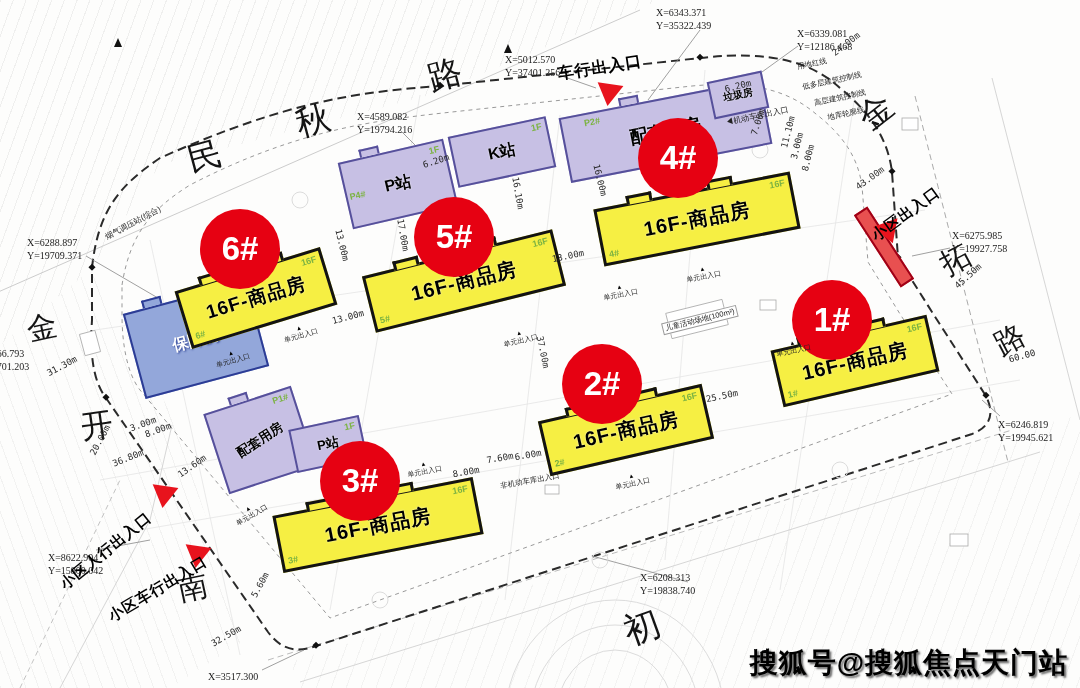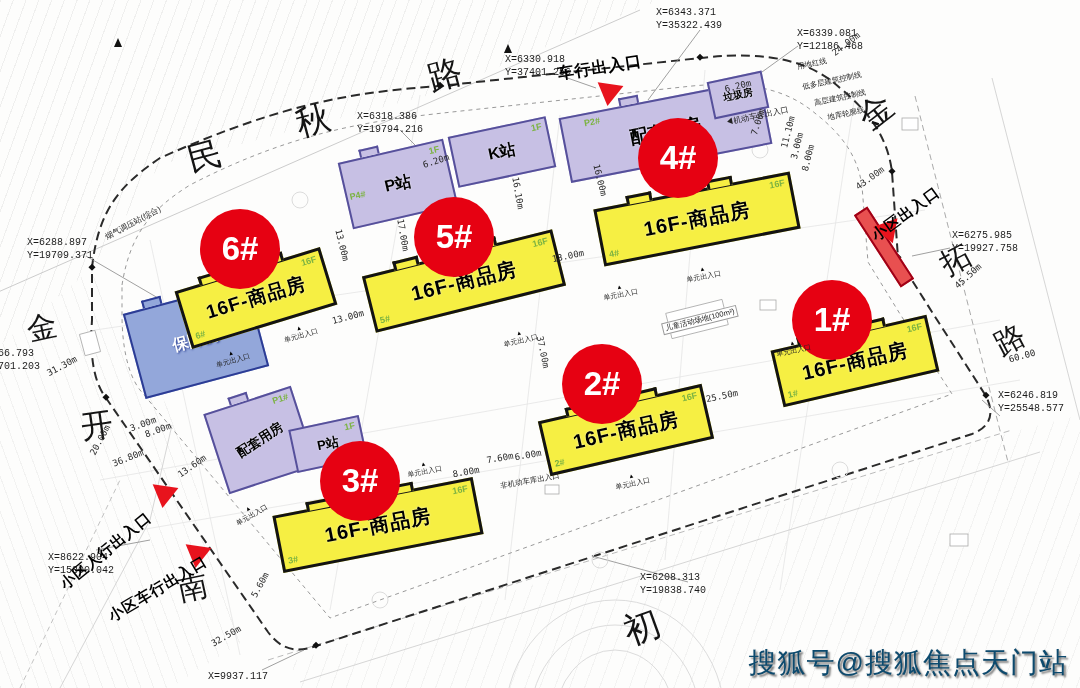--- a/index.html
+++ b/index.html
@@ -10,21 +10,21 @@
   .hatch{position:absolute;inset:0;pointer-events:none;z-index:0;}
   .hatch1{background:repeating-linear-gradient(110deg,rgba(0,0,0,.055) 0 1px,transparent 1px 12px);
           clip-path:polygon(0 0,660px 0,430px 95px,160px 165px,90px 270px,0 345px);}
   .hatch2{background:repeating-linear-gradient(70deg,rgba(0,0,0,.045) 0 1px,transparent 1px 12px);
           clip-path:polygon(0 345px,90px 270px,175px 420px,245px 640px,170px 688px,0 688px);}
   .hatch3{background:repeating-linear-gradient(110deg,rgba(0,0,0,.04) 0 1px,transparent 1px 14px);
           clip-path:polygon(290px 662px,1012px 432px,1080px 415px,1080px 688px,300px 688px);}
   svg.lines{position:absolute;left:0;top:0;z-index:1;}
   
   .ctr{transform:translate(-50%,-50%) rotate(var(--r,0deg));}
-  .coord{position:absolute;z-index:40;font-family:Liberation Mono, monospace;font-size:10px;
+  .coord{position:absolute;z-index:40;font-family:Liberation Serif, serif;font-size:10px;
          color:#1b1b1b;line-height:1.3;white-space:nowrap;}
   .meas{position:absolute;z-index:40;font-family:"DejaVu Sans Mono",monospace;font-size:9px;
         color:#2a2a2a;white-space:nowrap;}
   .roadchar{position:absolute;z-index:40;font-family:"Liberation Serif",serif;color:#141414;
             white-space:nowrap;}
   .entr{position:absolute;z-index:45;font-weight:bold;font-size:15px;color:#000;white-space:nowrap;
         letter-spacing:1px;}
   .arrow{position:absolute;width:0;height:0;border-left:13px solid transparent;
          border-right:13px solid transparent;border-top:22px solid #e8131d;
          transform:rotate(var(--r,0deg));z-index:36;}
@@ -46,22 +46,22 @@
         border:3px solid #131313;border-bottom:none;}
   .purpleB .bump{background:#c7c0e4;border:2px solid #56509b;border-bottom:none;height:8px;width:20px;}
   .blueB .bump{background:#93a7da;border:2px solid #2c3c95;border-bottom:none;height:8px;width:20px;}
   .tag{position:absolute;font-size:9px;font-weight:bold;color:#7cb342;white-space:nowrap;}
   .tag.tl{left:4px;bottom:3px;} .tag.tr{right:4px;top:2px;} .tag.ml{left:2px;top:45%;}
   .small{position:absolute;z-index:42;font-size:8px;color:#222;white-space:nowrap;}
   .boxed{background:#fff;border:1px solid #999;padding:0 2px;font-size:7.5px;}
   .ue{position:absolute;z-index:42;display:flex;flex-direction:column;align-items:center;
       font-size:7px;color:#222;line-height:1.1;white-space:nowrap;}
   .ue .t{font-size:6px;color:#000;}
-  .watermark{position:absolute;right:12px;bottom:6px;z-index:60;font-size:28px;font-weight:normal;
-             letter-spacing:1px;color:#0c4a6e;
+  .watermark{position:absolute;right:12px;bottom:6px;z-index:60;font-size:28px;font-weight:bold;
+             letter-spacing:1px;color:#000000;
              text-shadow:2px 2px 2px rgba(95,95,95,.9),-1px -1px 1px rgba(255,255,255,.9),0 0 1px #999;}
 </style>
 </head>
 <body>
 
 <div class="plan">
 
   <div class="hatch hatch1"></div>
   <div class="hatch hatch2"></div>
   <div class="hatch hatch3"></div>
@@ -267,53 +267,53 @@
 
   <div class="coord" style="left:656px;top:6px">
       <div>X=6343.371</div>
       <div>Y=35322.439</div>
     </div>
   <div class="coord" style="left:797px;top:27px">
       <div>X=6339.081</div>
       <div>Y=12186.468</div>
     </div>
   <div class="coord" style="left:505px;top:53px">
-      <div>X=6330.918</div>
+      <div>X=5012.570</div>
       <div>Y=37401.256</div>
     </div>
   <div class="coord" style="left:357px;top:110px">
-      <div>X=6318.386</div>
+      <div>X=4589.082</div>
       <div>Y=19794.216</div>
     </div>
   <div class="coord" style="left:27px;top:236px">
       <div>X=6288.897</div>
       <div>Y=19709.371</div>
     </div>
   <div class="coord" style="left:-26px;top:347px">
       <div>X=6266.793</div>
       <div>Y=19701.203</div>
     </div>
   <div class="coord" style="left:952px;top:229px">
       <div>X=6275.985</div>
       <div>Y=19927.758</div>
     </div>
-  <div class="coord" style="left:998px;top:389px">
+  <div class="coord" style="left:998px;top:418px">
       <div>X=6246.819</div>
-      <div>Y=25548.577</div>
+      <div>Y=19945.621</div>
     </div>
   <div class="coord" style="left:48px;top:551px">
       <div>X=8622.904</div>
       <div>Y=15800.042</div>
     </div>
   <div class="coord" style="left:640px;top:571px">
       <div>X=6208.313</div>
       <div>Y=19838.740</div>
     </div>
   <div class="coord" style="left:208px;top:670px">
-      <div>X=9937.117</div>
+      <div>X=3517.300</div>
       <div></div>
     </div>
 
   <div class="meas ctr" style="left:846px;top:44px;--r:-38deg">24.00m</div>
   <div class="meas ctr" style="left:870px;top:178px;--r:-36deg">43.00m</div>
   <div class="meas ctr" style="left:968px;top:276px;--r:-42deg">45.50m</div>
   <div class="meas ctr" style="left:1022px;top:356px;--r:-15deg">60.00</div>
   <div class="meas ctr" style="left:62px;top:366px;--r:-28deg">31.30m</div>
   <div class="meas ctr" style="left:100px;top:440px;--r:-62deg">20.00m</div>
   <div class="meas ctr" style="left:128px;top:458px;--r:-22deg">36.80m</div>

